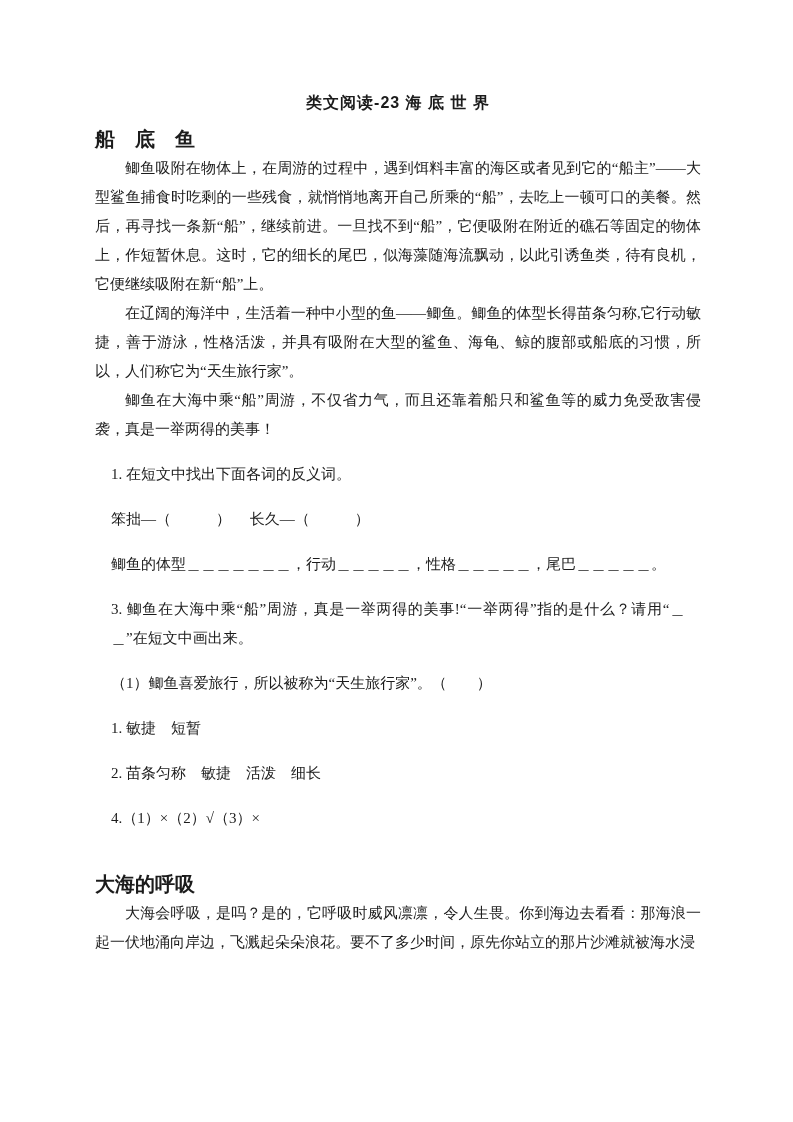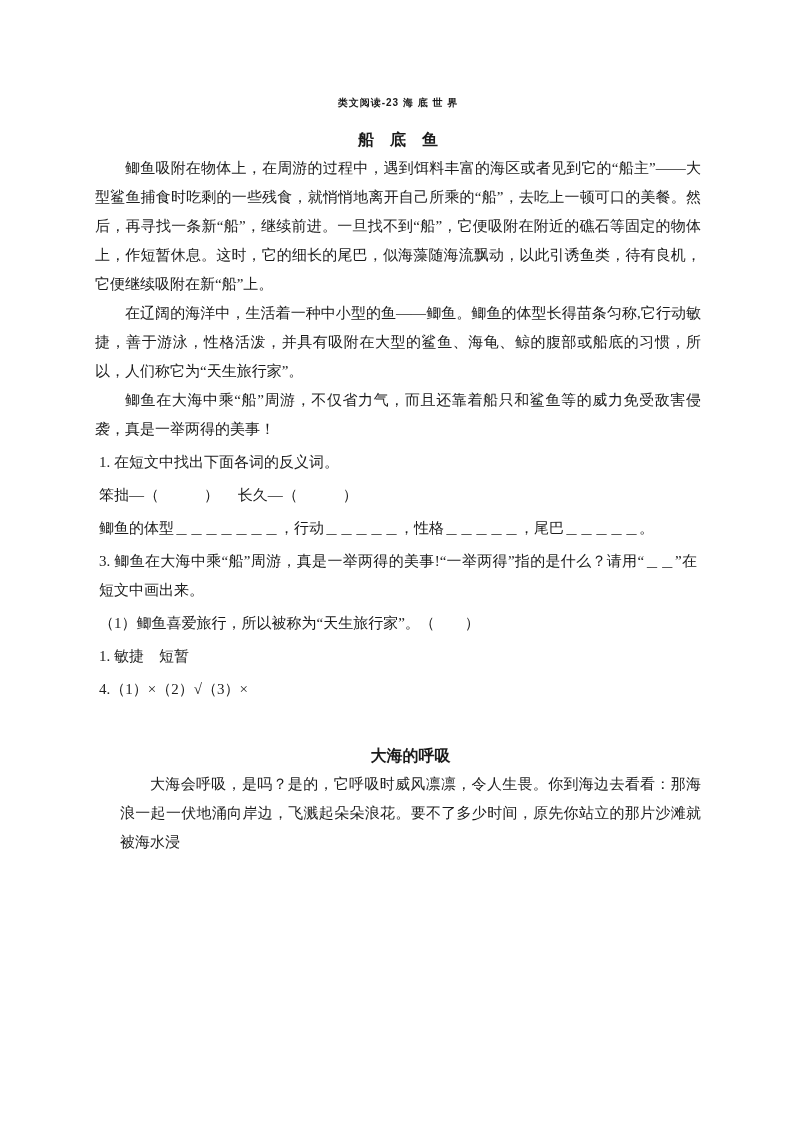--- a/index.html
+++ b/index.html
@@ -18,48 +18,46 @@
     font-family: "Liberation Serif", "DejaVu Serif", serif;
     font-size: 15px;
     line-height: 29px;
     color: #1b1b1b;
     overflow: hidden;
   }
   .doc-title {
     margin: 0;
     text-align: center;
     font-family: "Liberation Sans", "DejaVu Sans", sans-serif;
-    font-size: 10px;
+    font-size: 16px;
     font-weight: bold;
     line-height: 29px;
     letter-spacing: 1px;
   }
   .passage-title {
     margin: 8px 0 0 0;
-    text-align: center;
     font-family: "Liberation Sans", "DejaVu Sans", sans-serif;
-    font-size: 16px;
+    font-size: 20px;
     font-weight: bold;
     line-height: 29px;
   }
   .body-block {
     margin-top: 0;
   }
   p.para {
     margin: 0;
     text-indent: 2em;
     text-align: justify;
   }
   p.qline {
-    margin: 4px;
+    margin: 16px;
     text-align: justify;
   }
   .section2 {
     margin-top: 37px;
-    margin-left: 25px;
   }
 </style>
 </head>
 <body>
 
 <div class="page">
 
   <h1 class="doc-title">类文阅读-23 海 底 世 界</h1>
 
   <h2 class="passage-title">船　底　鱼</h2>
@@ -73,20 +71,21 @@
   <div class="body-block">
     <p class="qline">1. 在短文中找出下面各词的反义词。</p>
     <p class="qline">笨拙—（　　　）　 长久—（　　　）</p>
     <p class="qline">鲫鱼的体型＿＿＿＿＿＿＿，行动＿＿＿＿＿，性格＿＿＿＿＿，尾巴＿＿＿＿＿。</p>
     <p class="qline">3. 鲫鱼在大海中乘“船”周游，真是一举两得的美事!“一举两得”指的是什么？请用“＿＿”在短文中画出来。</p>
     <p class="qline">（1）鲫鱼喜爱旅行，所以被称为“天生旅行家”。（　　）</p>
   </div>
 
   <div class="body-block">
     <p class="qline">1. 敏捷　短暂</p>
+    <p class="qline">2. 苗条匀称　敏捷　活泼　细长</p>
     <p class="qline">4.（1）×（2）√（3）×</p>
   </div>
 
   <div class="section2">
     <h2 class="passage-title" style="margin-top:0;">大海的呼吸</h2>
     <p class="para">大海会呼吸，是吗？是的，它呼吸时威风凛凛，令人生畏。你到海边去看看：那海浪一起一伏地涌向岸边，飞溅起朵朵浪花。要不了多少时间，原先你站立的那片沙滩就被海水浸</p>
   </div>
 
 </div>
 

